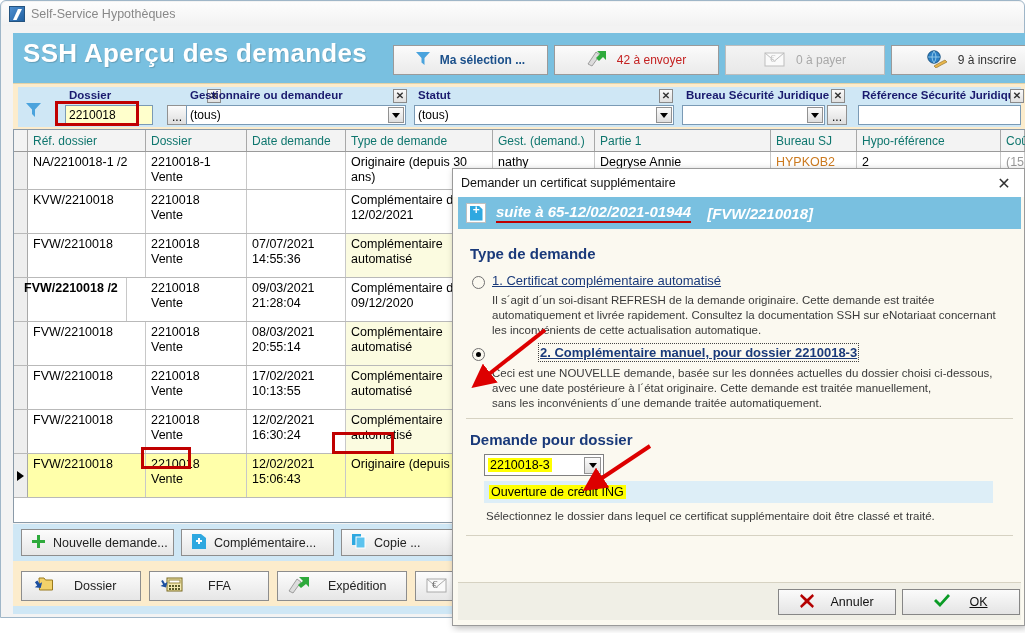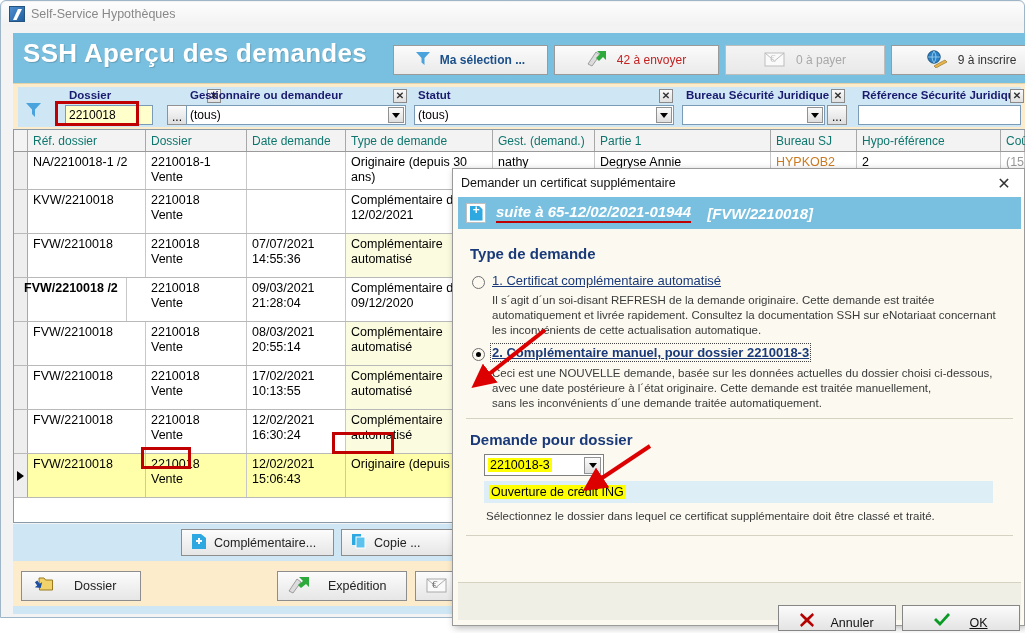--- a/index.html
+++ b/index.html
@@ -227,21 +227,21 @@
   }
   .radio.checked::after {
     content: ""; position: absolute; left: 3px; top: 3px;
     width: 5px; height: 5px; border-radius: 50%; background: #000;
   }
   .radio-lbl {
     position: absolute; font-size: 13px; color: #1a3a7a;
   }
   .radio-lbl.bold { font-weight: bold; }
   .radio-lbl .ul { text-decoration: underline; }
-  .radio-lbl.focus { outline: 1px dotted #444; outline-offset: 1px; }
+  .radio-lbl.focus { outline: 1px dotted #444; outline-offset: 1px; margin-left: 48px; }
   .desc {
     position: absolute; font-size: 11.5px; color: #3a3a3a; line-height: 15px;
   }
   .hr { position: absolute; height: 1px; background: #d6d2c2; }
   .dlg-combo {
     position: absolute; height: 22px; background: #ffffff;
     border: 1px solid #808080; display: flex; align-items: center;
   }
   .dlg-combo .val {
     font-size: 12.5px; color: #000; background: #ffff00; padding: 0 2px; margin-left: 3px;
@@ -260,23 +260,23 @@
     display: flex; align-items: center;
   }
   .desc-field .val {
     font-size: 12.5px; color: #000; background: #ffff00; padding: 0 2px; margin-left: 5px;
   }
   .dlg-footer {
     position: absolute; left: 5px; bottom: 5px; width: 563px; height: 38px;
     background: #f0efe6; border-top: 1px solid #d6d2c2;
   }
   .dbtn {
-    position: absolute; top: 22px; height: 26px; width: 118px;
+    position: absolute; top: 6px; height: 26px; width: 118px;
     background: linear-gradient(#fbfbfb,#e4e4e4); border: 1px solid #868686;
-    display: flex; align-items: flex-end; justify-content: center; gap: 16px;
+    display: flex; align-items: center; justify-content: center; gap: 16px;
     font-size: 12.5px; color: #111;
   }
   .arrow-svg { position: absolute; pointer-events: none; }
 </style>
 </head>
 <body>
 
 <div id="root">
 
   <div class="app-window">
@@ -525,20 +525,28 @@
           <div class="gc sely" style="left:987px; width:24px;"></div>
         </div>
 
       </div>
     </div>
 
     <div class="btm-area1"></div>
     <div class="btm-area2"></div>
     <div class="btm-strip"></div>
 
+    <div class="tbtn" style="left:20px; top:528px; width:153px; height:27px;">
+      <span>
+        <svg width="13" height="13" viewBox="0 0 13 13">
+            <path d="M5,0 h3 v5 h5 v3 h-5 v5 h-3 v-5 h-5 v-3 h5 z" fill="#2eaa3c"></path>
+          </svg>
+      </span>
+      <span>Nouvelle demande...</span>
+    </div>
 
     <div class="tbtn" style="left:340px; top:528px; width:153px; height:27px;">
       <span>
         <svg width="14" height="15" viewBox="0 0 14 15">
           <rect x="0" y="0" width="9" height="11" fill="#2ea8e0"></rect>
           <rect x="4" y="3" width="9" height="11" fill="#5cc3ee" stroke="#ffffff"></rect>
         </svg>
       </span>
       <span>Copie ...</span>
     </div>
@@ -556,20 +564,40 @@
     <div class="tbtn" style="left:20px; top:570px; width:120px; height:30px; justify-content:flex-start;">
       <span>
         <svg width="22" height="17" viewBox="0 0 22 17">
           <path d="M7,2 h5 l1.5,2 h7 v10 h-13 z" fill="#f2d26a" stroke="#9a7a1e"></path>
           <path d="M5,5 v4 h-3 l4.5,4 l4.5,-4 h-3 v-4 z" fill="#1c4fa0" transform="rotate(-35 6 9)"></path>
         </svg>
       </span>
       <span style="margin-left:12px;">Dossier</span>
     </div>
 
+    <div class="tbtn" style="left:148px; top:570px; width:120px; height:30px; justify-content:flex-start;">
+      <span>
+        <svg width="24" height="17" viewBox="0 0 24 17">
+          <rect x="7" y="2" width="15" height="13" fill="#f2e8b0" stroke="#7a6a20"></rect>
+          <rect x="9" y="4" width="11" height="3" fill="#ffffff" stroke="#9a8a40"></rect>
+          <g fill="#5a5a2a">
+              <rect x="9" y="9" width="2" height="2"></rect>
+              <rect x="12" y="9" width="2" height="2"></rect>
+              <rect x="15" y="9" width="2" height="2"></rect>
+              <rect x="18" y="9" width="2" height="2"></rect>
+              <rect x="9" y="12" width="2" height="2"></rect>
+              <rect x="12" y="12" width="2" height="2"></rect>
+              <rect x="15" y="12" width="2" height="2"></rect>
+              <rect x="18" y="12" width="2" height="2"></rect>
+            </g>
+          <path d="M3,4 v4 h-3 l4,4 l4,-4 h-3 v-4 z" fill="#1c4fa0" transform="rotate(-30 4 8)"></path>
+        </svg>
+      </span>
+      <span style="margin-left:16px;">FFA</span>
+    </div>
 
     <div class="tbtn" style="left:276px; top:570px; width:130px; height:30px; justify-content:flex-start;">
       <span>
         <svg width="22" height="18" viewBox="0 0 22 18">
           <polygon points="1,15 9,3 13,6 5,17" fill="#dcdcdc" stroke="#8a8a8a" stroke-width="0.8"></polygon>
           <polygon points="11,1 21,1 21,11 18,8 13,12 10,9 15,5" fill="#2eaa3c"></polygon>
         </svg>
       </span>
       <span style="margin-left:10px;">Expédition</span>
     </div>

